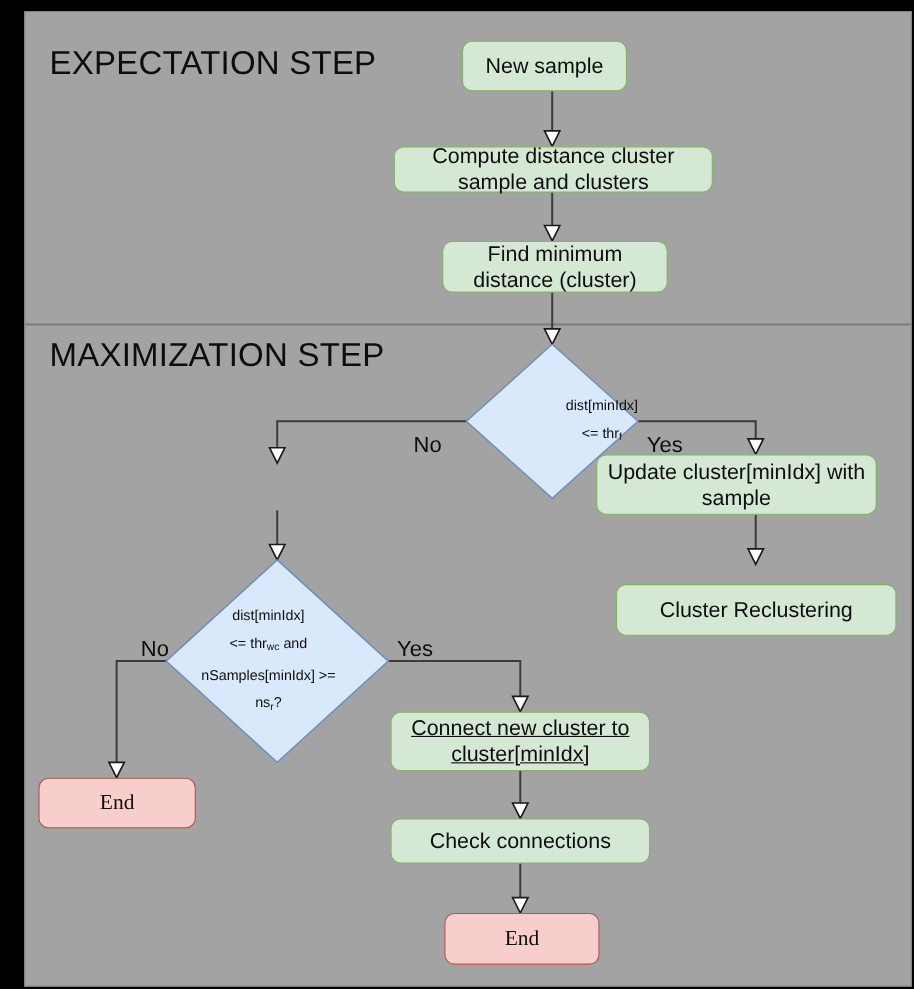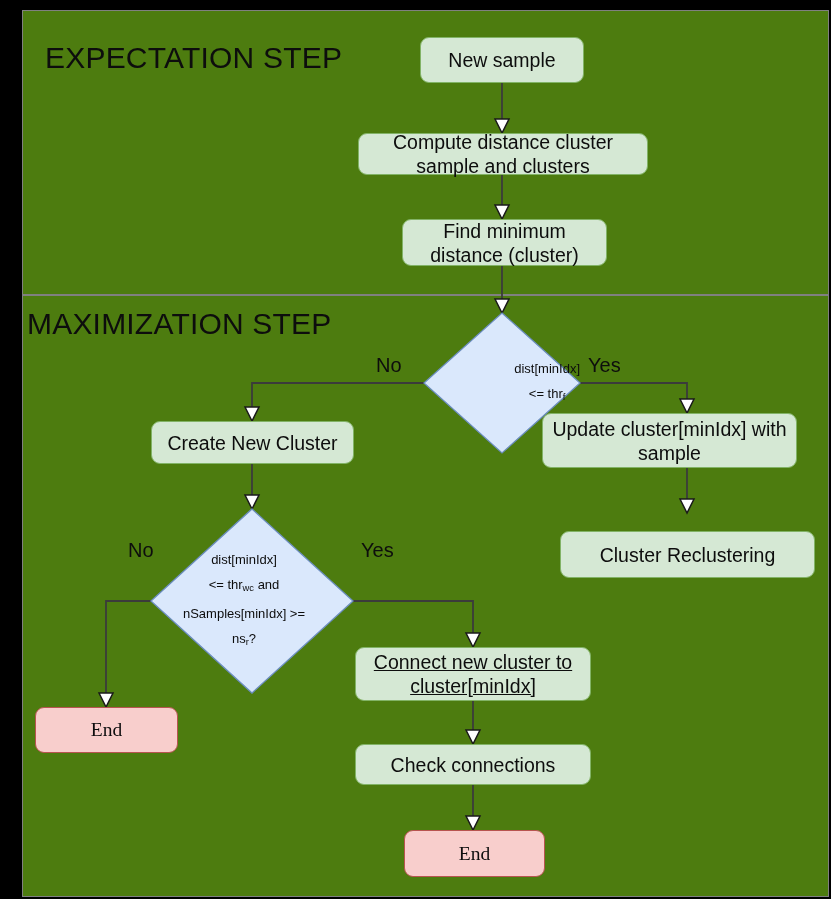--- a/index.html
+++ b/index.html
@@ -13,21 +13,21 @@
     overflow: hidden;
     font-family: "Liberation Sans", sans-serif;
   }
 
   #canvas {
     position: absolute;
     left: 22px;
     top: 10px;
     width: 807px;
     height: 887px;
-    background: #4d7c0f;
+    background: #a3a3a3;
     border: 1px solid #808080;
     box-sizing: border-box;
     overflow: hidden;
   }
 
   
   .section-divider {
     position: absolute;
     left: 0;
     width: 100%;
@@ -83,20 +83,21 @@
     color: #0d0d0d;
     pointer-events: none;
   }
 
   
   .edge-label {
     position: absolute;
     font-size: 20px;
     color: #0d0d0d;
     white-space: nowrap;
+    margin-top: 40px;
   }
 
   
   #connectors {
     position: absolute;
     left: 0;
     top: 0;
     width: 807px;
     height: 887px;
     pointer-events: none;
@@ -119,21 +120,21 @@
 </style>
 </head>
 <body>
 
 <div id="canvas">
 
   <div class="section-divider" style="top:283px;"></div>
 
   <div class="section-title" style="left:22px; top:30px;">EXPECTATION STEP</div>
 
-  <div class="section-title" style="left:4px; top:296px;">MAXIMIZATION STEP</div>
+  <div class="section-title" style="left:22px; top:296px;">MAXIMIZATION STEP</div>
 
   <svg id="connectors" viewBox="0 0 807 887">
 
     <line x1="479" y1="72" x2="479" y2="110"></line>
     <polygon class="arrowhead" points="479,122 472,108 486,108"></polygon>
 
     <line x1="479" y1="164" x2="479" y2="196"></line>
     <polygon class="arrowhead" points="479,208 472,194 486,194"></polygon>
 
     <line x1="479" y1="255" x2="479" y2="290"></line>
@@ -161,27 +162,26 @@
     <polygon class="arrowhead" points="450,733 443,719 457,719"></polygon>
 
     <line x1="450" y1="774" x2="450" y2="807"></line>
     <polygon class="arrowhead" points="450,819 443,805 457,805"></polygon>
 
     <polygon points="479,302 557,372 479,442 401,372" style="fill:#dae8fc; stroke:#6c8ebf; stroke-width:1.3;"></polygon>
 
     <polygon points="229,498 330,590 229,682 128,590" style="fill:#dae8fc; stroke:#6c8ebf; stroke-width:1.3;"></polygon>
   </svg>
 
-  <div class="node process" style="left:397px; top:26px; width:164px; height:46px;">New sample</div>
+  <div class="node process" style="left:397px; top:26px; width:150px; height:46px;">New sample</div>
 
   <div class="node process" style="left:335px; top:122px; width:290px; height:42px;">Compute distance cluster sample and clusters</div>
 
   <div class="node process" style="left:379px; top:208px; width:205px; height:47px;">Find minimum distance (cluster)</div>
 
-  <div class="node process" style="left:128px; top:410px; width:203px; height:43px;">Create New Cluster</div>
 
   <div class="node process" style="left:519px; top:402px; width:255px; height:55px;">Update cluster[minIdx] with sample</div>
 
   <div class="node process" style="left:537px; top:520px; width:255px; height:47px;">Cluster Reclustering</div>
 
   <div class="node process" style="left:332px; top:636px; width:236px; height:54px;text-decoration:underline;">Connect new cluster to cluster[minIdx]</div>
 
   <div class="node process" style="left:332px; top:733px; width:236px; height:41px;">Check connections</div>
 
   <div class="node terminal" style="left:12px; top:696px; width:143px; height:46px;">End</div>

